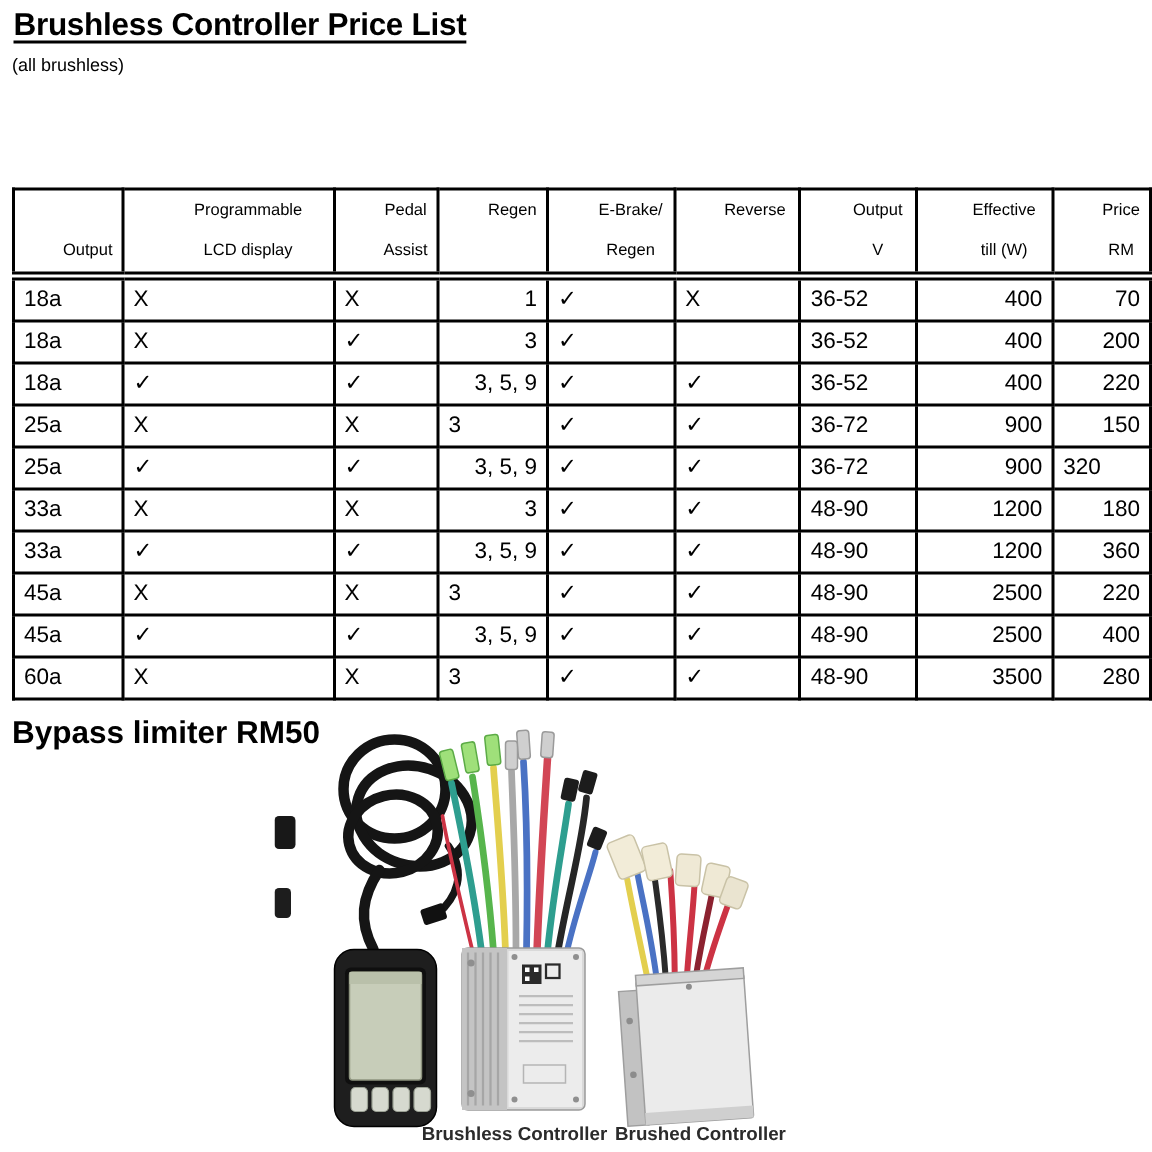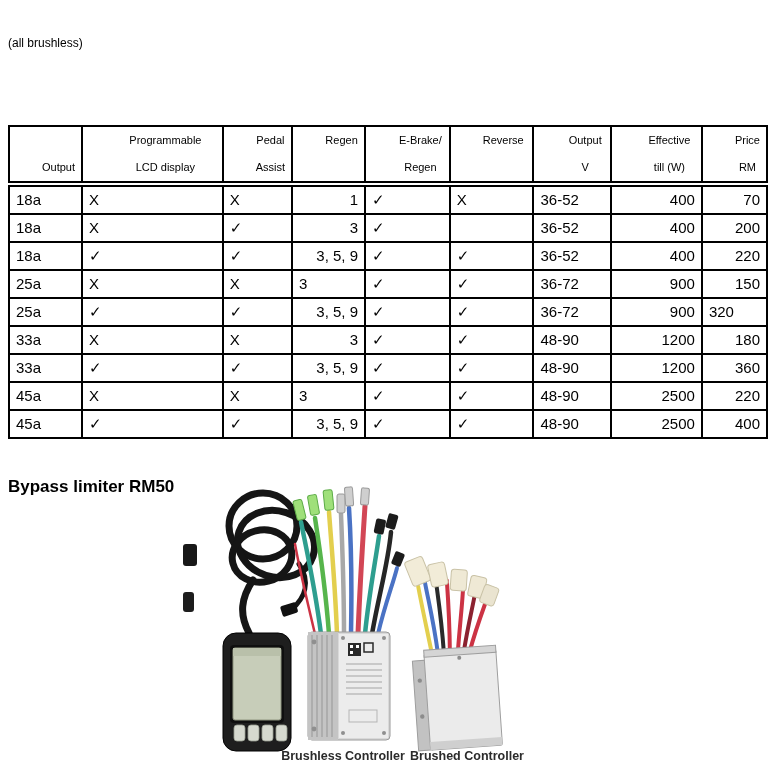--- a/index.html
+++ b/index.html
@@ -13,30 +13,31 @@
   .subtitle{position:absolute;left:8px;top:36px;font-size:12px;}
 
   table.price{position:absolute;left:8px;top:125px;border-collapse:collapse;table-layout:fixed;}
   table.price th, table.price td{border:2px solid #000;padding:0 6px;font-weight:400;
        white-space:nowrap;overflow:hidden;}
   table.price th{font-size:11px;text-align:center;vertical-align:top;border-bottom:6px double #000;padding-left:32px;}
   table.price th .l1, table.price th .l2{display:block;height:27px;line-height:27px;}
   table.price th.al{text-align:left;}
   table.price td{font-size:15px;height:26px;line-height:26px;vertical-align:middle;}
 
-  .note{position:absolute;left:8px;top:477px;font-size:17px;font-weight:700;}
+  .note{position:absolute;left:8px;top:477px;font-size:21px;font-weight:700;}
 
   .photo{position:absolute;left:183px;top:482px;width:412px;height:286px;}
   .photo text{font-family:"Liberation Sans",sans-serif;font-weight:700;fill:#2b2b2b;font-size:12.5px;}
 </style>
 </head>
 <body>
 
 <div class="sheet">
 
+  <div class="page-title">Brushless Controller Price List</div>
   <div class="subtitle">(all brushless)</div>
 
   <table class="price">
     <colgroup>
       <col style="width:73px">
         <col style="width:144px">
         <col style="width:65px">
       <col style="width:73px">
         <col style="width:85px">
         <col style="width:84px">
@@ -177,20 +178,31 @@
           <td style="text-align: left;">45a</td>
           <td style="text-align: left;">✓</td>
           <td style="text-align: left;">✓</td>
           <td style="text-align: right;">3, 5, 9</td>
           <td style="text-align: left;">✓</td>
           <td style="text-align: left;">✓</td>
           <td style="text-align: left;">48-90</td>
           <td style="text-align: right;">2500</td>
           <td style="text-align: right;">400</td>
         </tr>
+        <tr>
+          <td style="text-align: left;">60a</td>
+          <td style="text-align: left;">X</td>
+          <td style="text-align: left;">X</td>
+          <td style="text-align: left;">3</td>
+          <td style="text-align: left;">✓</td>
+          <td style="text-align: left;">✓</td>
+          <td style="text-align: left;">48-90</td>
+          <td style="text-align: right;">3500</td>
+          <td style="text-align: right;">280</td>
+        </tr>
       </tbody>
   </table>
 
   <div class="note">Bypass limiter RM50</div>
 
   <svg class="photo" viewBox="0 0 412 286" xmlns="http://www.w3.org/2000/svg">
 
     <g>
       <rect x="0" y="62" width="14" height="22" rx="3" fill="#181818"></rect>
       <rect x="0" y="110" width="11" height="20" rx="3" fill="#1d1d1d"></rect>

